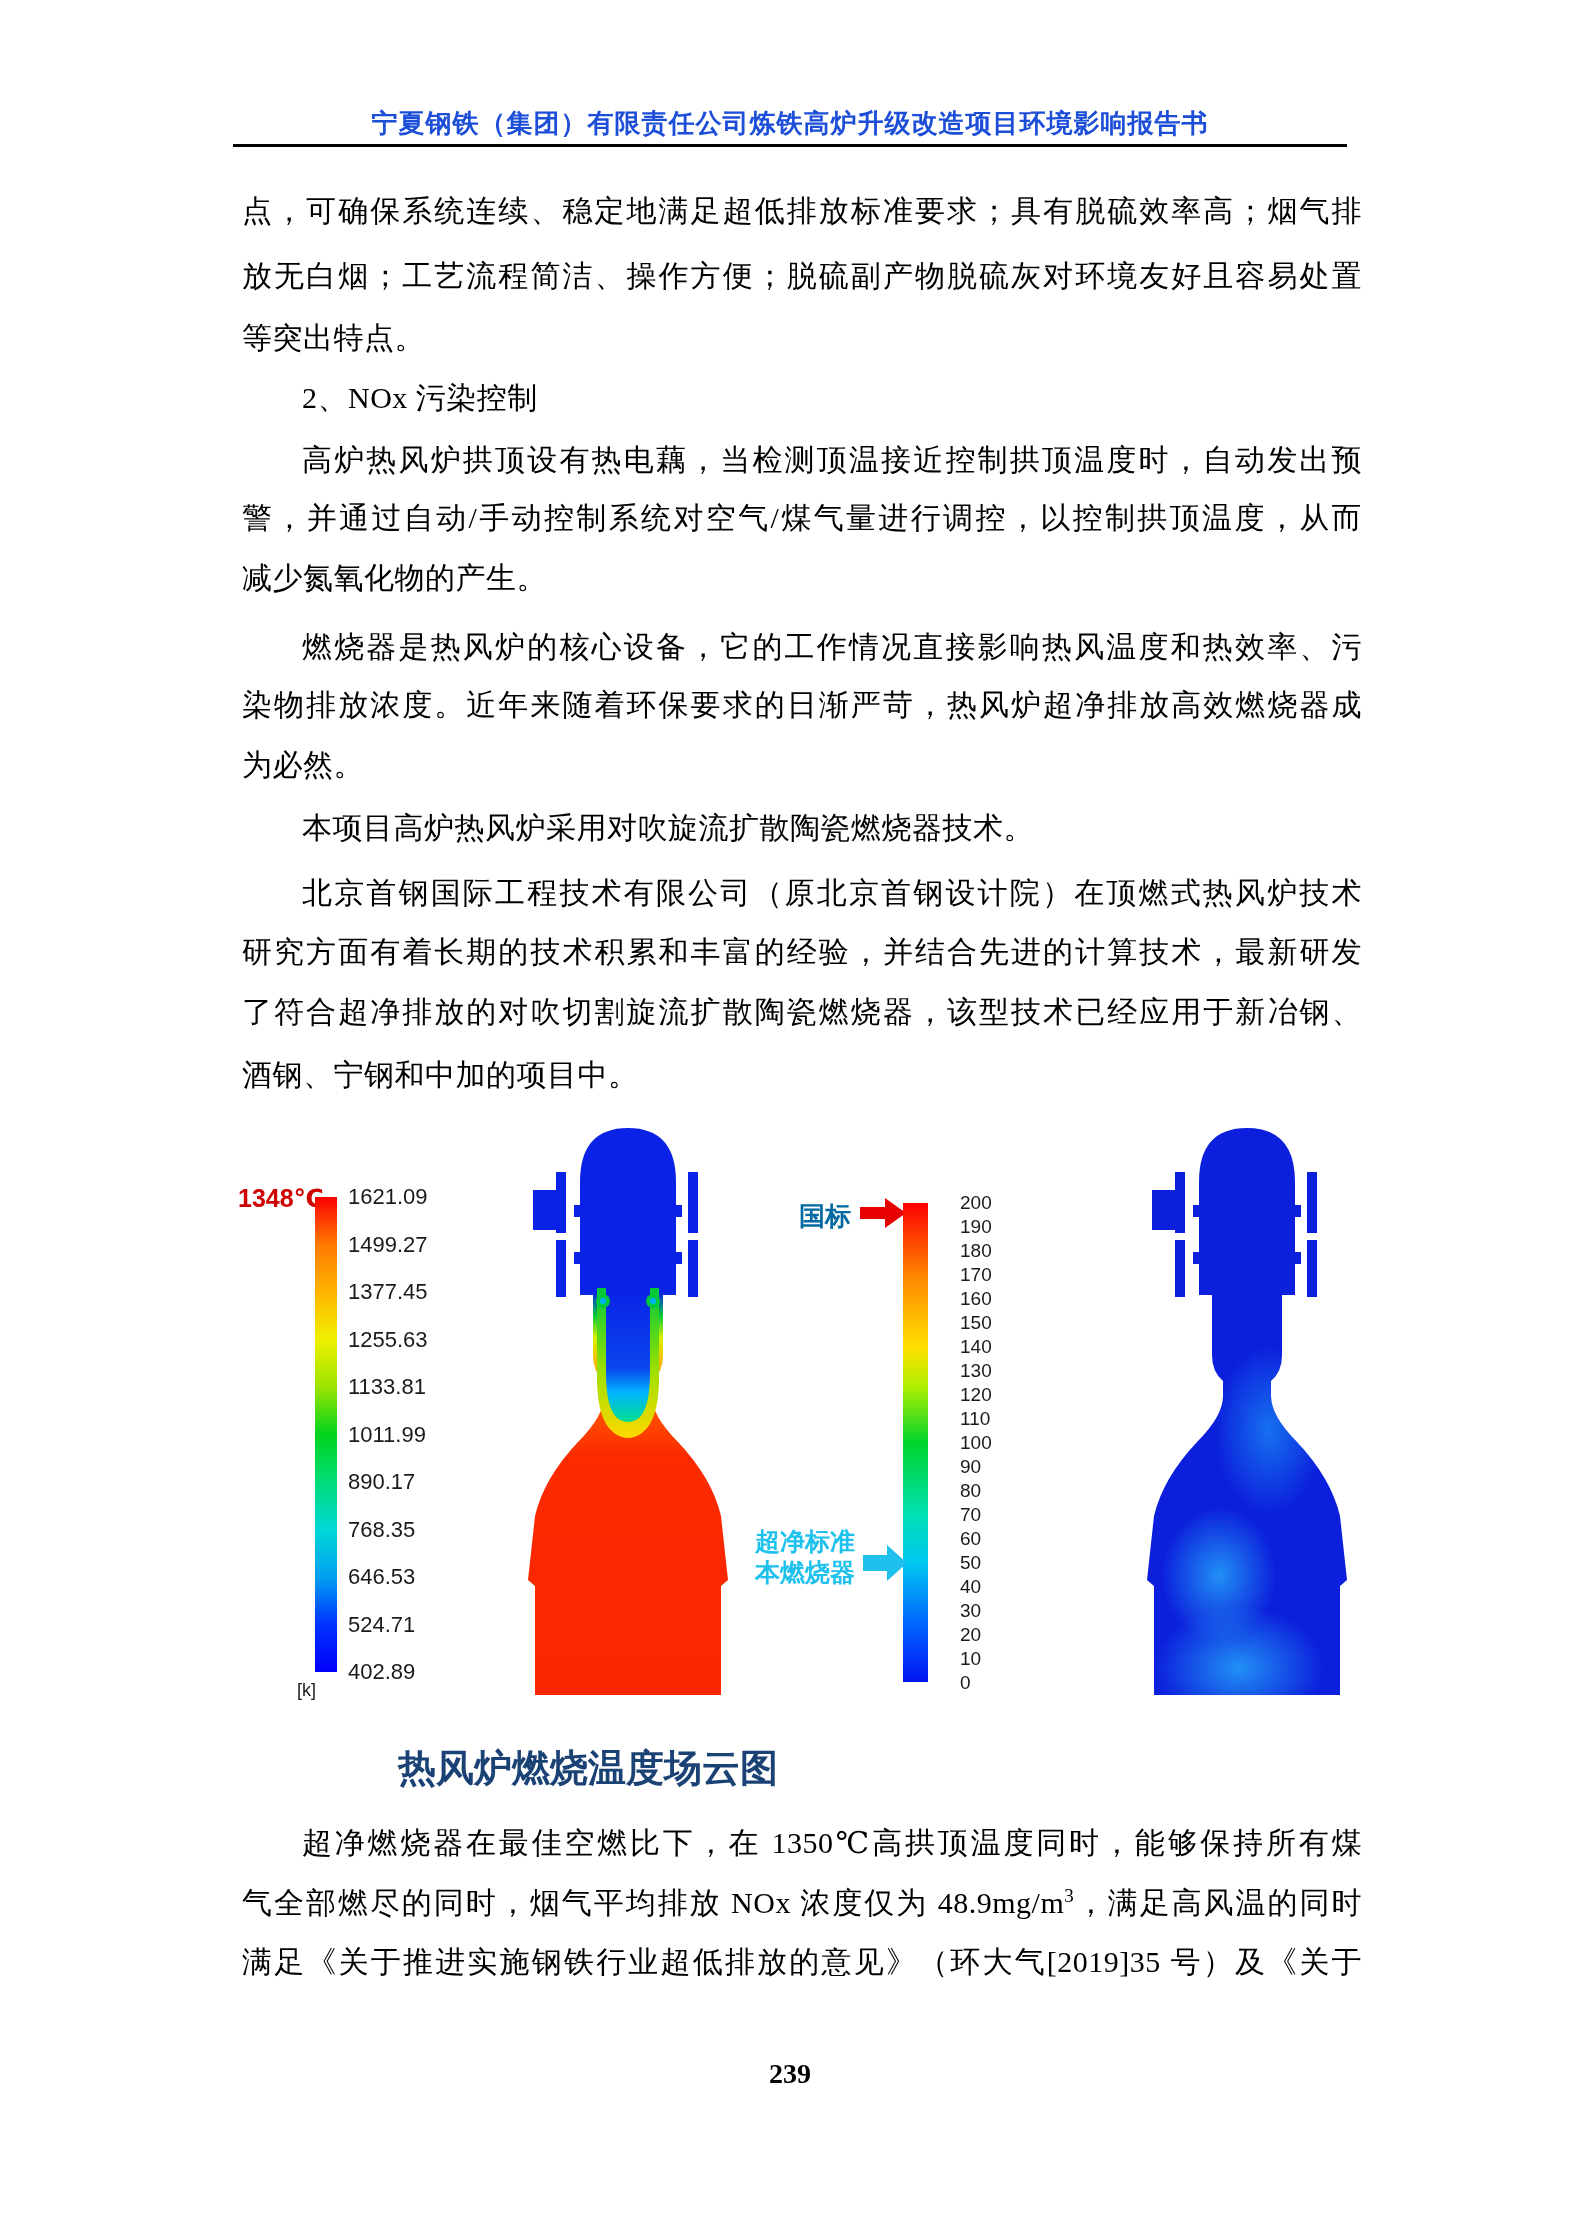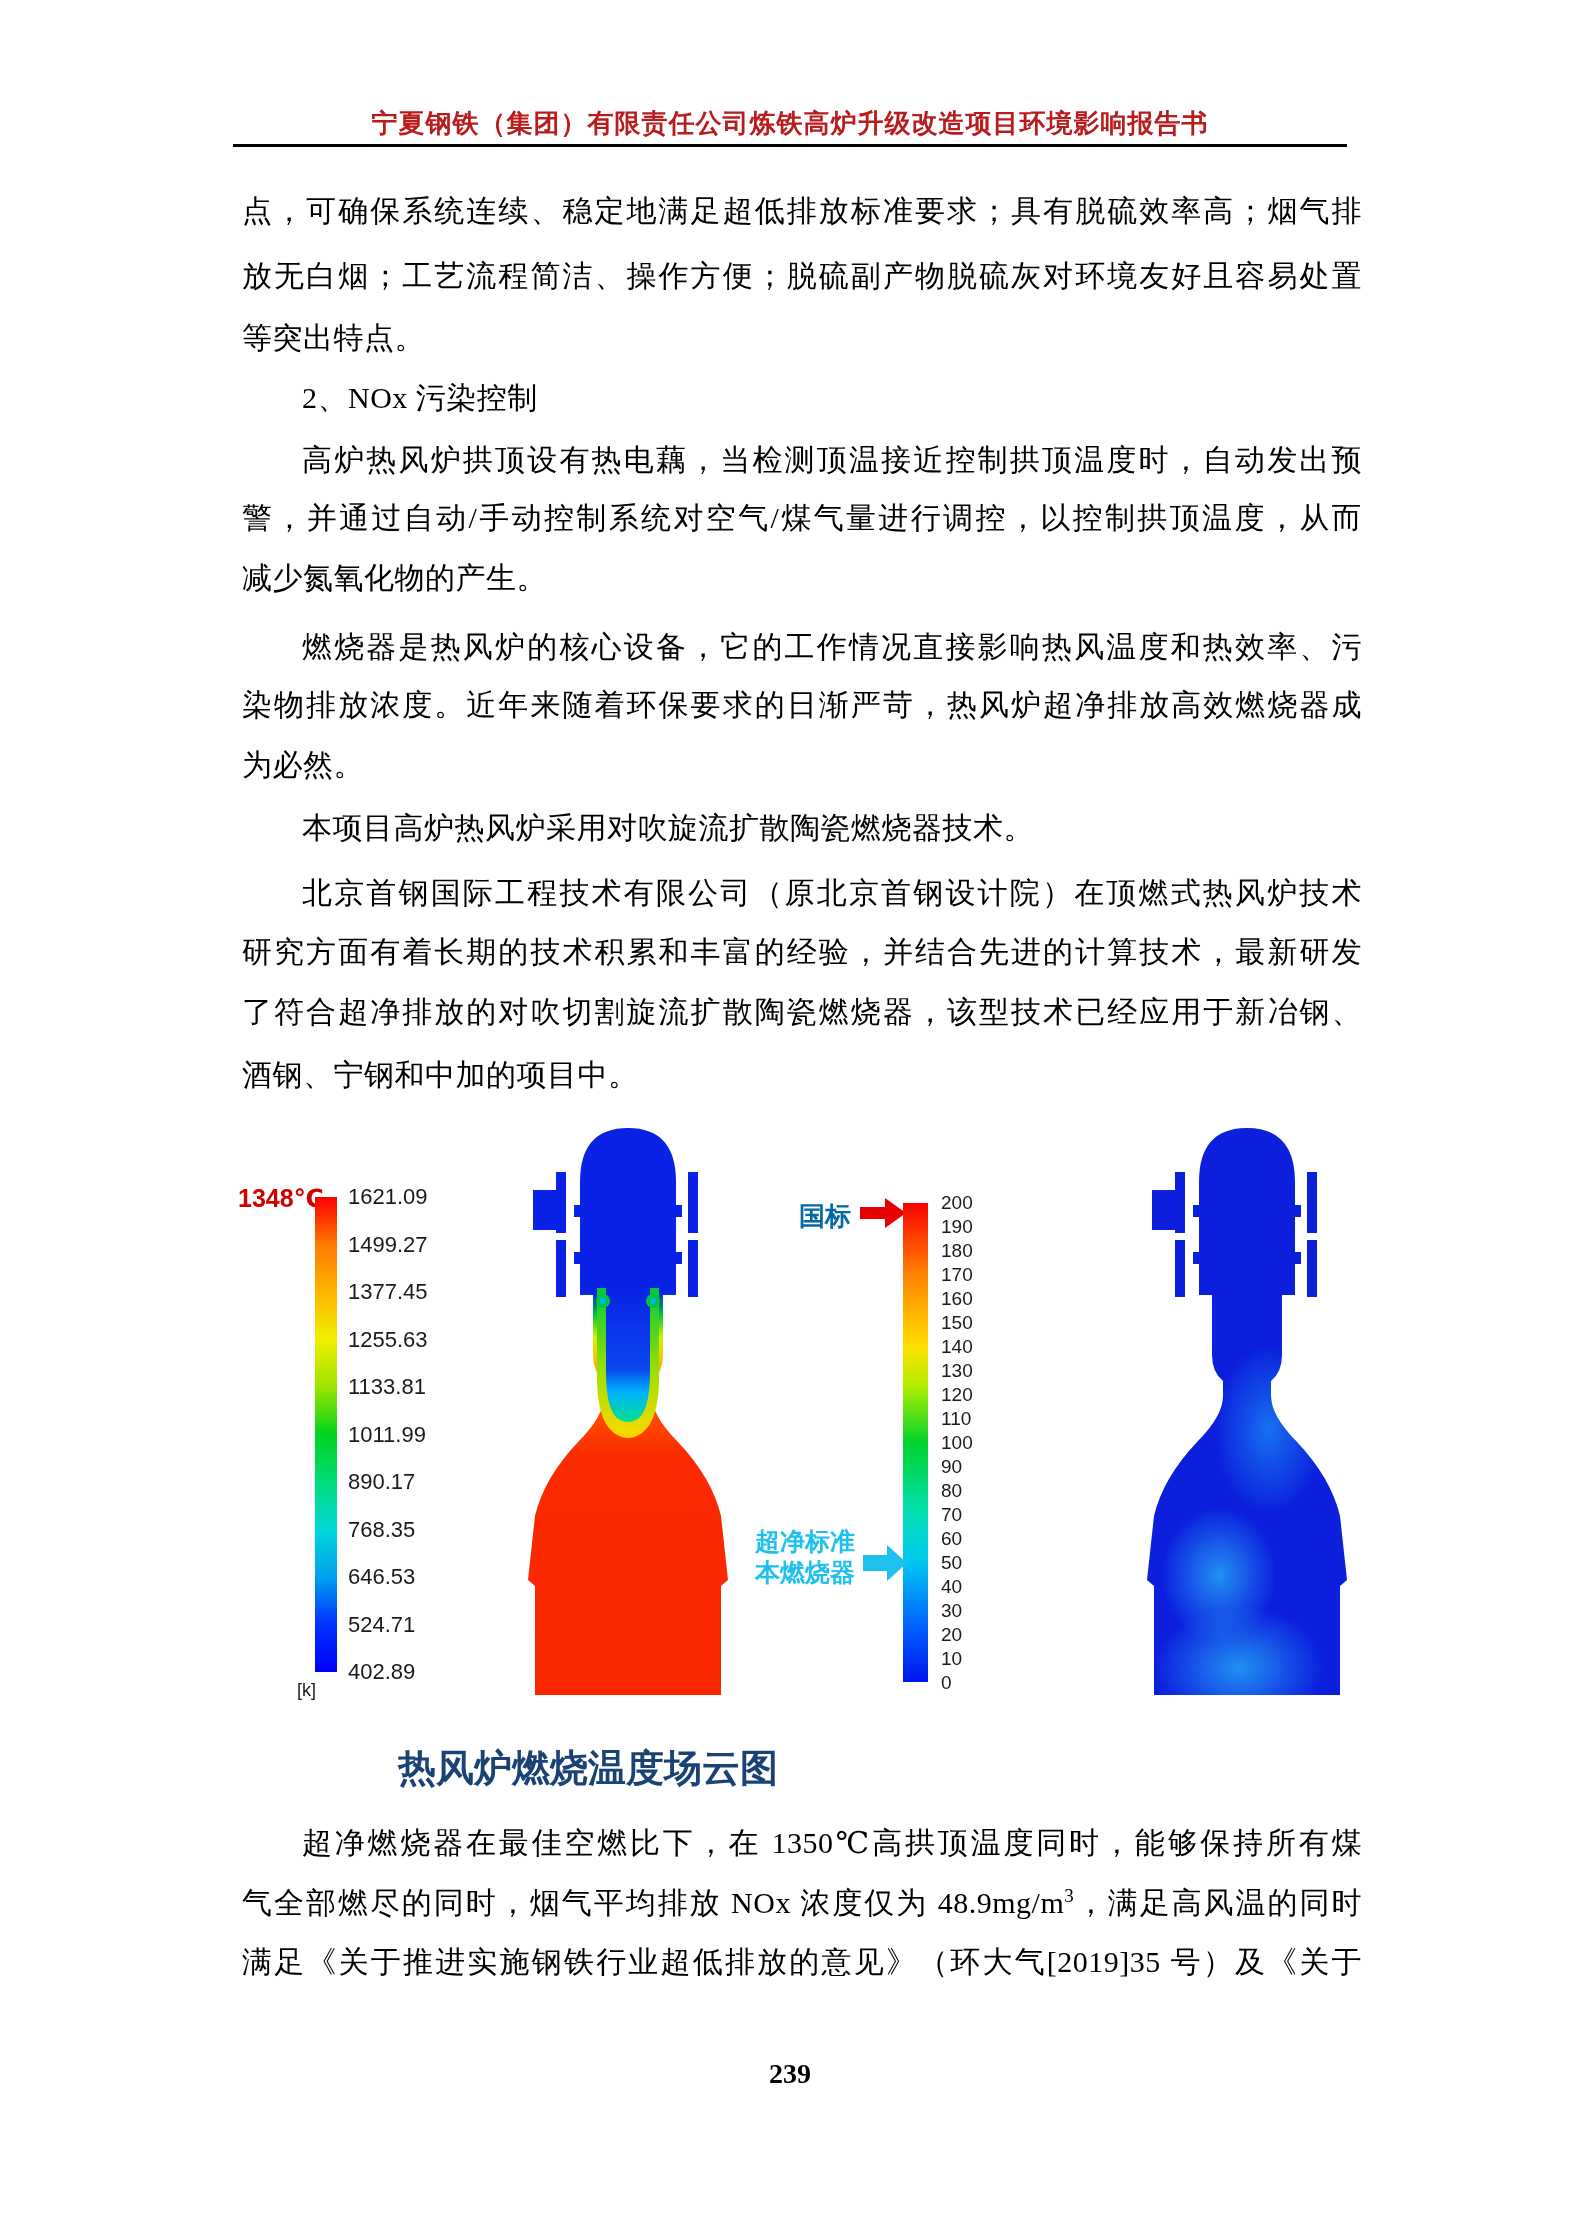--- a/index.html
+++ b/index.html
@@ -1,21 +1,21 @@
 <!DOCTYPE html>
 <html><head>
 <meta charset="utf-8">
 <style>
   html,body{margin:0;padding:0;background:#ffffff;}
   .page{position:relative;width:1580px;height:2234px;background:#ffffff;overflow:hidden;
         font-family:"Liberation Serif","DejaVu Serif",serif;color:#000;}
   
   .hdr-title{position:absolute;top:106px;left:0;width:1580px;text-align:center;
              font-family:"Liberation Sans","DejaVu Sans",sans-serif;
-             font-weight:bold;font-size:26px;letter-spacing:1px;color:#b91c1c;}
+             font-weight:bold;font-size:26px;letter-spacing:1px;color:#1d4ed8;}
   .hdr-rule{position:absolute;top:144px;left:233px;width:1114px;height:3px;background:#000;}
   
   .tline{position:absolute;left:242px;width:1120px;font-size:30px;line-height:34px;
          letter-spacing:.5px;white-space:nowrap;}
   .tline.j{white-space:normal;text-align:justify;text-align-last:justify;}
   .tline.ind{padding-left:60px;width:1060px;}
   sup.s3{font-size:19px;vertical-align:super;line-height:0;}
   
   .fig-label-red{position:absolute;font-family:"Liberation Sans","DejaVu Sans",sans-serif;
                  font-weight:bold;color:#cf0000;}
@@ -26,21 +26,21 @@
   .bar{position:absolute;}
   .bar-left{left:315px;top:1197px;width:22px;height:475px;
     background:linear-gradient(to bottom,#fb0000 0%,#ff7a00 10%,#ffb400 20%,#f0f000 30%,#9ce400 40%,#00d41e 50%,#00dc78 60%,#00d8d8 70%,#00a0f0 80%,#0032ff 90%,#0000f8 100%);}
   .bar-right{left:903px;top:1203px;width:25px;height:479px;
     background:linear-gradient(to bottom,#fb0000 0%,#ff8400 15%,#ffe000 30%,#b4ee00 38%,#00d42c 50%,#00e0b4 65%,#00c8f0 75%,#0064ff 88%,#0014f0 100%);}
   .ticks{position:absolute;display:flex;flex-direction:column;justify-content:space-between;
          font-family:"Liberation Sans","DejaVu Sans",sans-serif;color:#1a1a1a;}
   .ticks-left{left:348px;top:1186px;height:497px;font-size:22px;}
   .ticks-left .tk{height:22px;line-height:22px;}
   .ticks-right{left:941px;top:1191px;height:503px;font-size:19px;}
-  .ticks-right .tk{height:24px;line-height:24px;}
+  .ticks-right .tk{height:24px;line-height:24px;margin-left:19px;}
   .unit-k{position:absolute;left:297px;top:1680px;font-size:18px;
           font-family:"Liberation Sans","DejaVu Sans",sans-serif;color:#1a1a1a;}
   .burner{position:absolute;top:1120px;}
   .caption{position:absolute;top:1743px;width:360px;text-align:center;
            font-family:"Liberation Sans","DejaVu Sans",sans-serif;font-weight:bold;
            font-size:38px;color:#1b4275;white-space:nowrap;}
   .cap-left{left:398px;}
   .cap-right{left:933px;}
   .arrow{position:absolute;}
   

